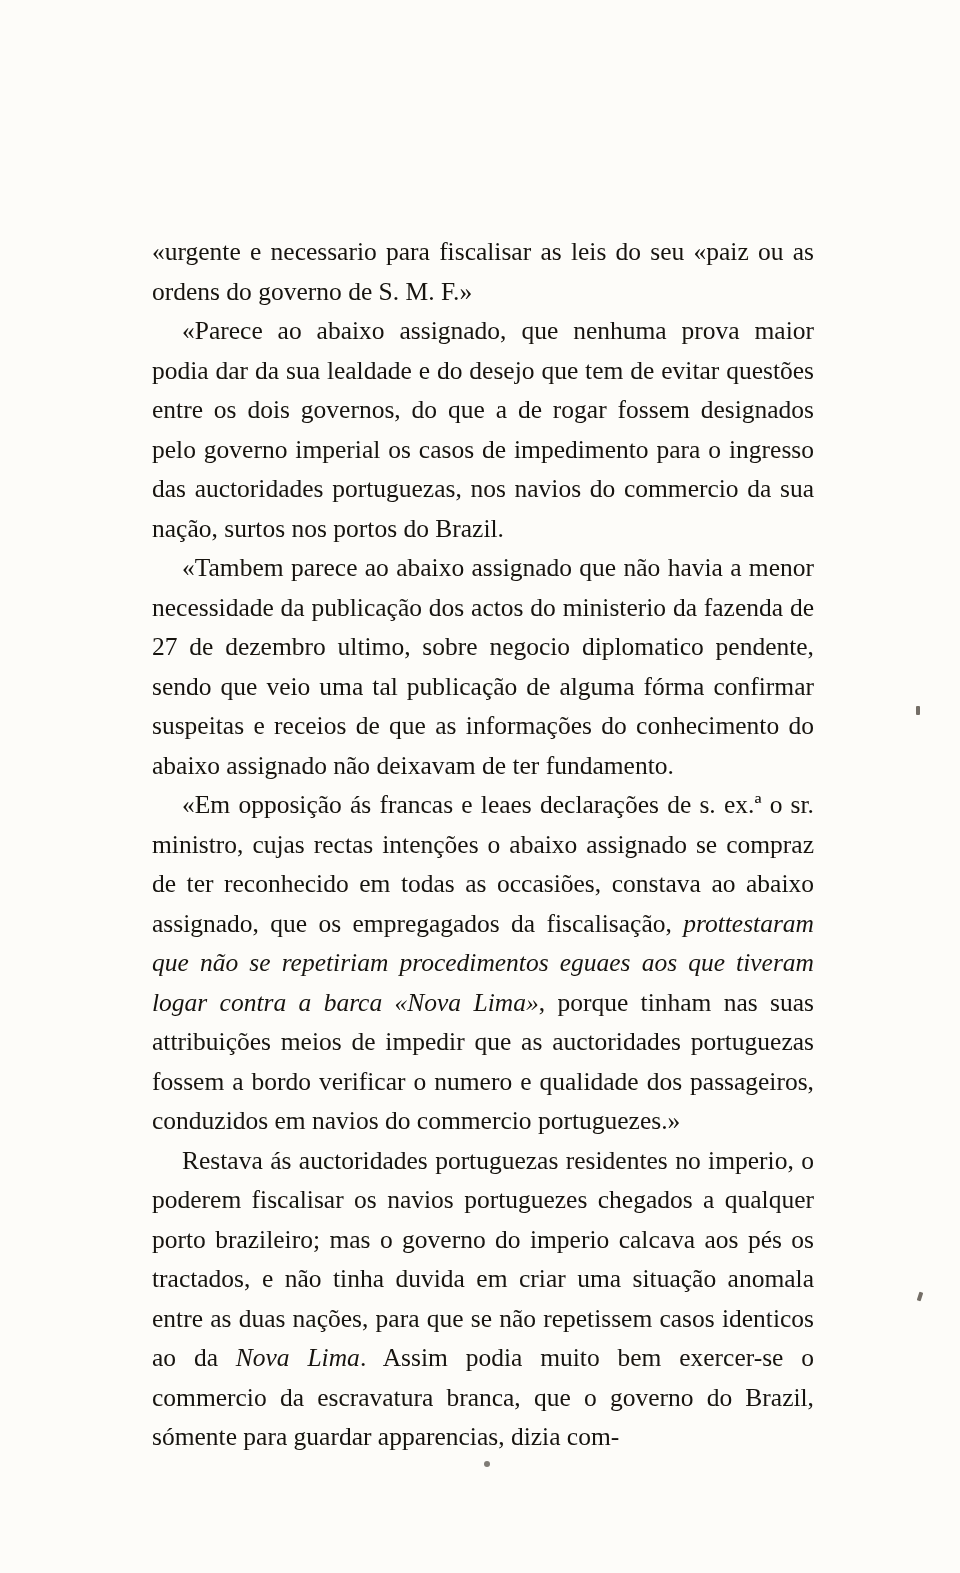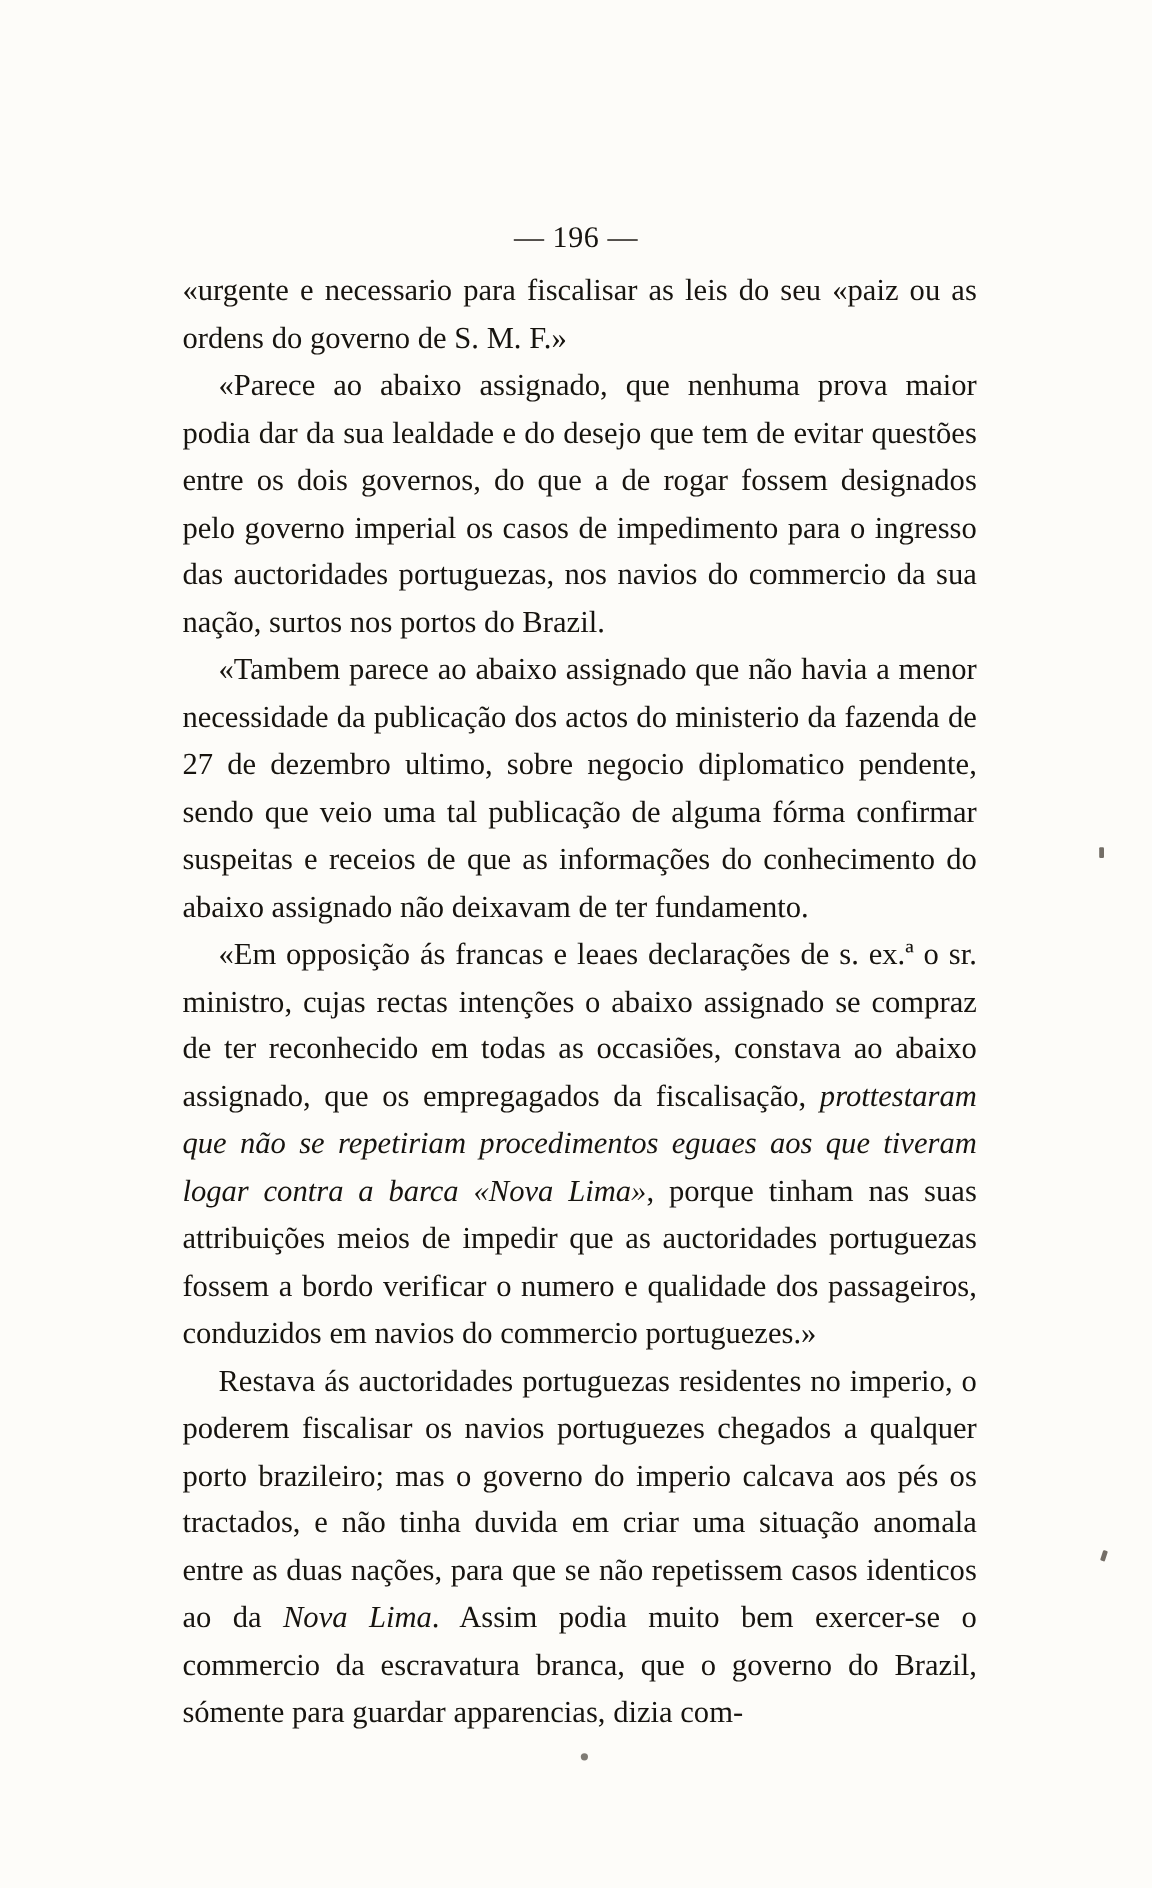--- a/index.html
+++ b/index.html
@@ -28,21 +28,21 @@
     left: 0;
     width: 960px;
     text-align: center;
     font-size: 25px;
     letter-spacing: 0.5px;
     color: #17140f;
   }
   .text-column {
     position: absolute;
     left: 152px;
-    top: 222px;
+    top: 232px;
     width: 662px;
     font-family: Liberation Serif, serif;
   }
   p.para {
     margin: 0;
     font-size: 25.5px;
     line-height: 39.5px;
     text-align: justify;
     text-justify: inter-word;
     color: #17140f;
@@ -75,21 +75,20 @@
     background: #3c362e;
     border-radius: 50%;
     opacity: 0.65;
   }
 </style>
 </head>
 <body>
 
 <div class="page">
 
-  <div class="page-number">— 196 —</div>
 
   <div class="text-column">
     <p class="para"><span>«urgente e necessario para fiscalisar as leis do seu «paiz ou as ordens do governo de S. M. F.»</span></p>
     <p class="para indent"><span>«Parece ao abaixo assignado, que nenhuma prova maior podia dar da sua lealdade e do desejo que tem de evitar questões entre os dois governos, do que a de rogar fossem designados pelo governo imperial os casos de impedimento para o ingresso das auctoridades portuguezas, nos navios do commercio da sua nação, surtos nos portos do Brazil.</span></p>
     <p class="para indent"><span>«Tambem parece ao abaixo assignado que não havia a menor necessidade da publicação dos actos do ministerio da fazenda de 27 de dezembro ultimo, sobre negocio diplomatico pendente, sendo que veio uma tal publicação de alguma fórma confirmar suspeitas e receios de que as informações do conhecimento do abaixo assignado não deixavam de ter fundamento.</span></p>
     <p class="para indent"><span>«Em opposição ás francas e leaes declarações de s. ex.ª o sr. ministro, cujas rectas intenções o abaixo assignado se compraz de ter reconhecido em todas as occasiões, constava ao abaixo assignado, que os empregagados da fiscalisação, </span><span class="italic">prottestaram que não se repetiriam procedimentos eguaes aos que tiveram logar contra a barca «Nova Lima»</span><span>, porque tinham nas suas attribuições meios de impedir que as auctoridades portuguezas fossem a bordo verificar o numero e qualidade dos passageiros, conduzidos em navios do commercio portuguezes.»</span></p>
     <p class="para indent"><span>Restava ás auctoridades portuguezas residentes no imperio, o poderem fiscalisar os navios portuguezes chegados a qualquer porto brazileiro; mas o governo do imperio calcava aos pés os tractados, e não tinha duvida em criar uma situação anomala entre as duas nações, para que se não repetissem casos identicos ao da </span><span class="italic">Nova Lima</span><span>. Assim podia muito bem exercer-se o commercio da escravatura branca, que o governo do Brazil, sómente para guardar apparencias, dizia com-</span></p>
   </div>
 
   <div class="marginal-dot dot-1"></div>

